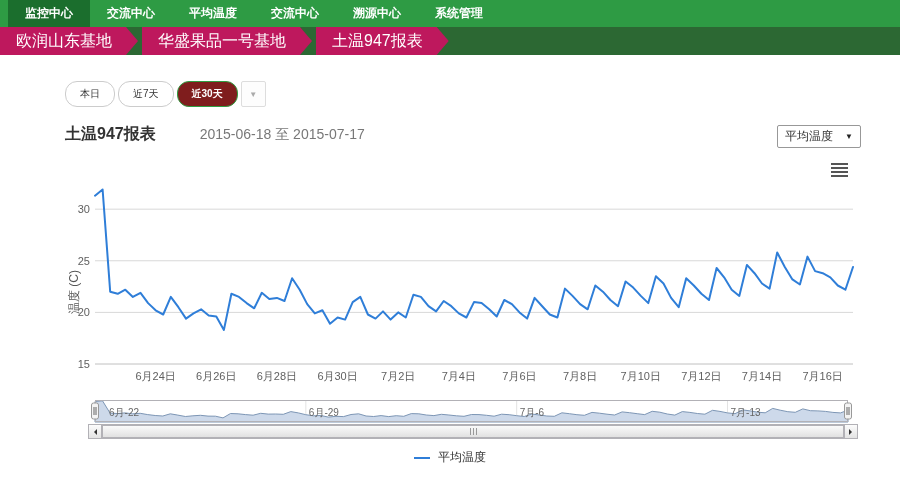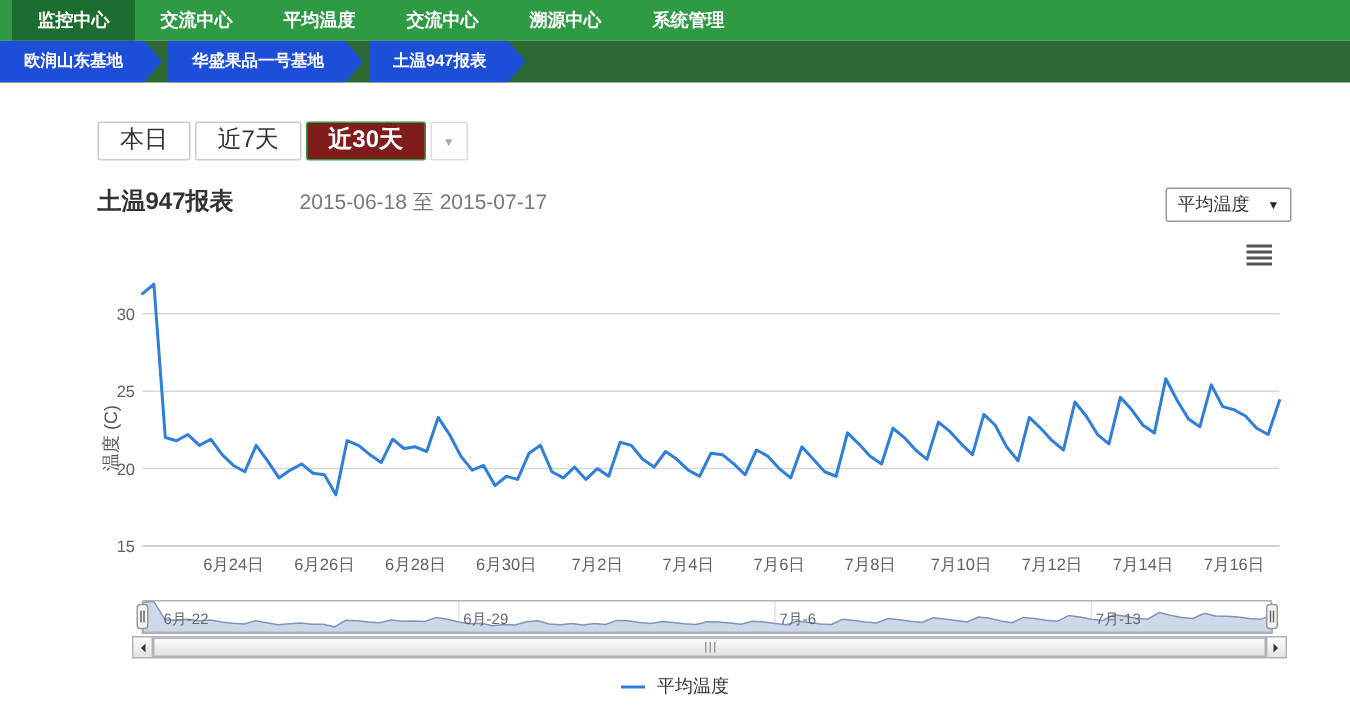--- a/index.html
+++ b/index.html
@@ -6,28 +6,28 @@
   body{font-family:"Liberation Sans","DejaVu Sans",sans-serif;background:#fff;}
   #app{position:relative;width:900px;height:480px;background:#fff;overflow:hidden;}
 
   
   .topnav{display:flex;align-items:stretch;height:27px;background:#2e9b44;padding-left:8px;}
   .topnav .nav-item{color:#fff;font-size:12px;font-weight:bold;line-height:27px;padding:0 17px;cursor:pointer;white-space:nowrap;}
   .topnav .nav-item.active{background:#1b6e2d;}
 
   
   .breadcrumb{display:flex;height:28px;background:#2c6833;}
-  .crumb{background:#1d4ed8;color:#fff;font-size:11px;font-weight:bold;line-height:28px;
+  .crumb{background:#be185d;color:#fff;font-size:16px;font-weight:normal;line-height:28px;
          padding:0 26px 0 16px;margin-right:4px;cursor:pointer;white-space:nowrap;
          clip-path:polygon(0 0,calc(100% - 12px) 0,100% 50%,calc(100% - 12px) 100%,0 100%);}
 
   
   .tabs{position:absolute;top:81px;left:65px;display:flex;gap:3px;}
-  .tab{box-sizing:border-box;height:26px;line-height:24px;padding:0 14px;font-size:16px;color:#333;
-       background:#fff;border:1px solid #ccc;border-radius:2px;cursor:pointer;}
+  .tab{box-sizing:border-box;height:26px;line-height:24px;padding:0 14px;font-size:10px;color:#333;
+       background:#fff;border:1px solid #ccc;border-radius:12px;cursor:pointer;}
   .tab.active{background:#7f1d1d;border-color:#2f9e41;color:#fff;font-weight:bold;}
   .tab-caret{box-sizing:border-box;width:25px;height:26px;border:1px solid #ddd;border-radius:2px;background:#fdfdfd;
              display:flex;align-items:center;justify-content:center;color:#aaa;font-size:8px;cursor:pointer;}
 
   
   .title-row{position:absolute;top:124px;left:65px;display:flex;align-items:baseline;gap:28px;}
   .page-title{font-size:16px;font-weight:bold;color:#333;}
   .date-range{font-size:14px;color:#787878;margin-left:16px;}
   .series-select{position:absolute;top:125px;right:39px;box-sizing:border-box;height:23px;min-width:84px;
                  border:1px solid #989898;border-radius:2px;background:#fff;display:flex;align-items:center;

